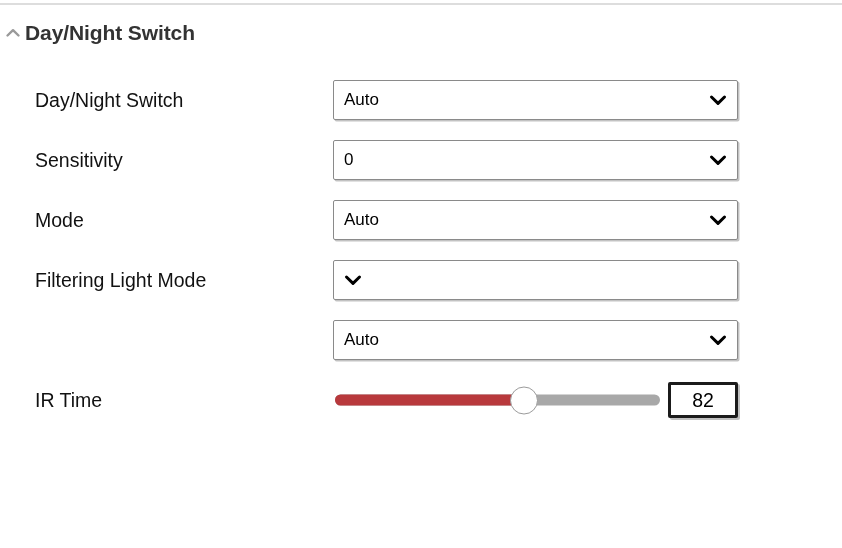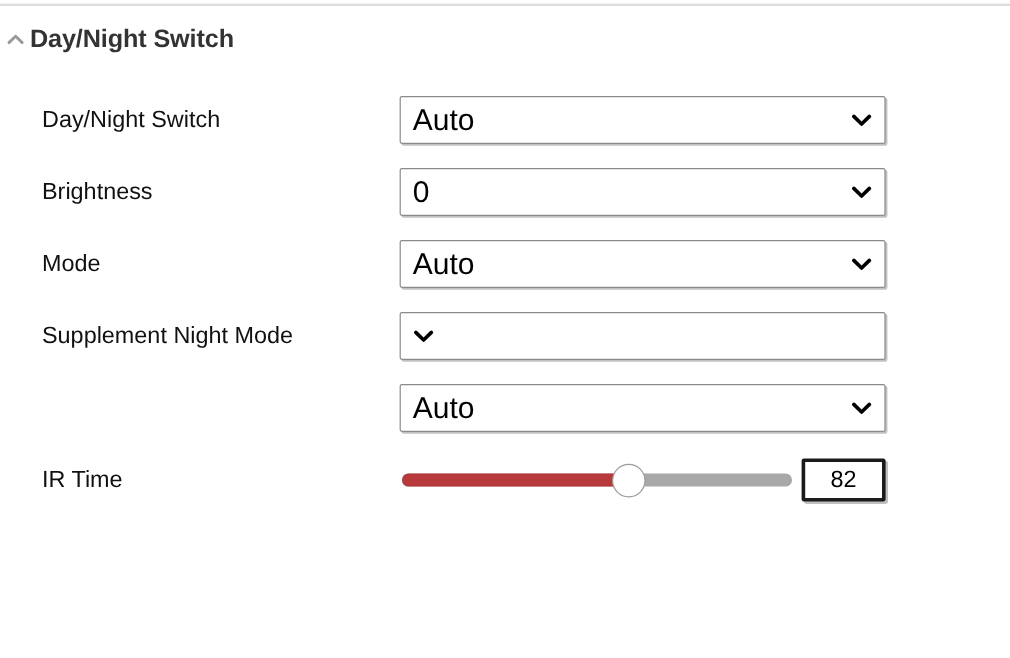--- a/index.html
+++ b/index.html
@@ -92,21 +92,21 @@
     height: 40px;
     background: #ffffff;
     border: 1px solid #8a8a8a;
     border-radius: 2px;
     box-shadow: 1.5px 1.5px 0 rgba(120,120,120,0.45);
     display: flex;
     align-items: center;
     cursor: pointer;
   }
   .select-value {
-    font-size: 25px;
+    font-size: 17px;
     color: #000000;
     padding-left: 10px;
     white-space: nowrap;
     overflow: hidden;
     flex: 1 1 auto;
   }
   .select-arrow {
     flex: 0 0 auto;
     width: 38px;
     display: flex;
@@ -194,21 +194,21 @@
           <span class="select-value">Auto</span>
           <span class="select-arrow">
             <svg width="22" height="22" viewBox="0 0 22 22" aria-hidden="true">
               <path d="M4.5 8 L11 14.4 L17.5 8" fill="none" stroke="#000000" stroke-width="3" stroke-linecap="round" stroke-linejoin="round"></path>
             </svg>
           </span>
         </div>
       </div>
     </div>
     <div class="row">
-      <div class="row-label">Brightness</div>
+      <div class="row-label">Sensitivity</div>
       <div class="control">
         <div class="select-box">
           <span class="select-value">0</span>
           <span class="select-arrow">
             <svg width="22" height="22" viewBox="0 0 22 22" aria-hidden="true">
               <path d="M4.5 8 L11 14.4 L17.5 8" fill="none" stroke="#000000" stroke-width="3" stroke-linecap="round" stroke-linejoin="round"></path>
             </svg>
           </span>
         </div>
       </div>
@@ -220,21 +220,21 @@
           <span class="select-value">Auto</span>
           <span class="select-arrow">
             <svg width="22" height="22" viewBox="0 0 22 22" aria-hidden="true">
               <path d="M4.5 8 L11 14.4 L17.5 8" fill="none" stroke="#000000" stroke-width="3" stroke-linecap="round" stroke-linejoin="round"></path>
             </svg>
           </span>
         </div>
       </div>
     </div>
     <div class="row">
-      <div class="row-label">Supplement Night Mode</div>
+      <div class="row-label">Filtering Light Mode</div>
       <div class="control">
         <div class="select-box">
           <span class="select-arrow">
             <svg width="22" height="22" viewBox="0 0 22 22" aria-hidden="true">
               <path d="M4.5 8 L11 14.4 L17.5 8" fill="none" stroke="#000000" stroke-width="3" stroke-linecap="round" stroke-linejoin="round"></path>
             </svg>
           </span>
         </div>
       </div>
     </div>

